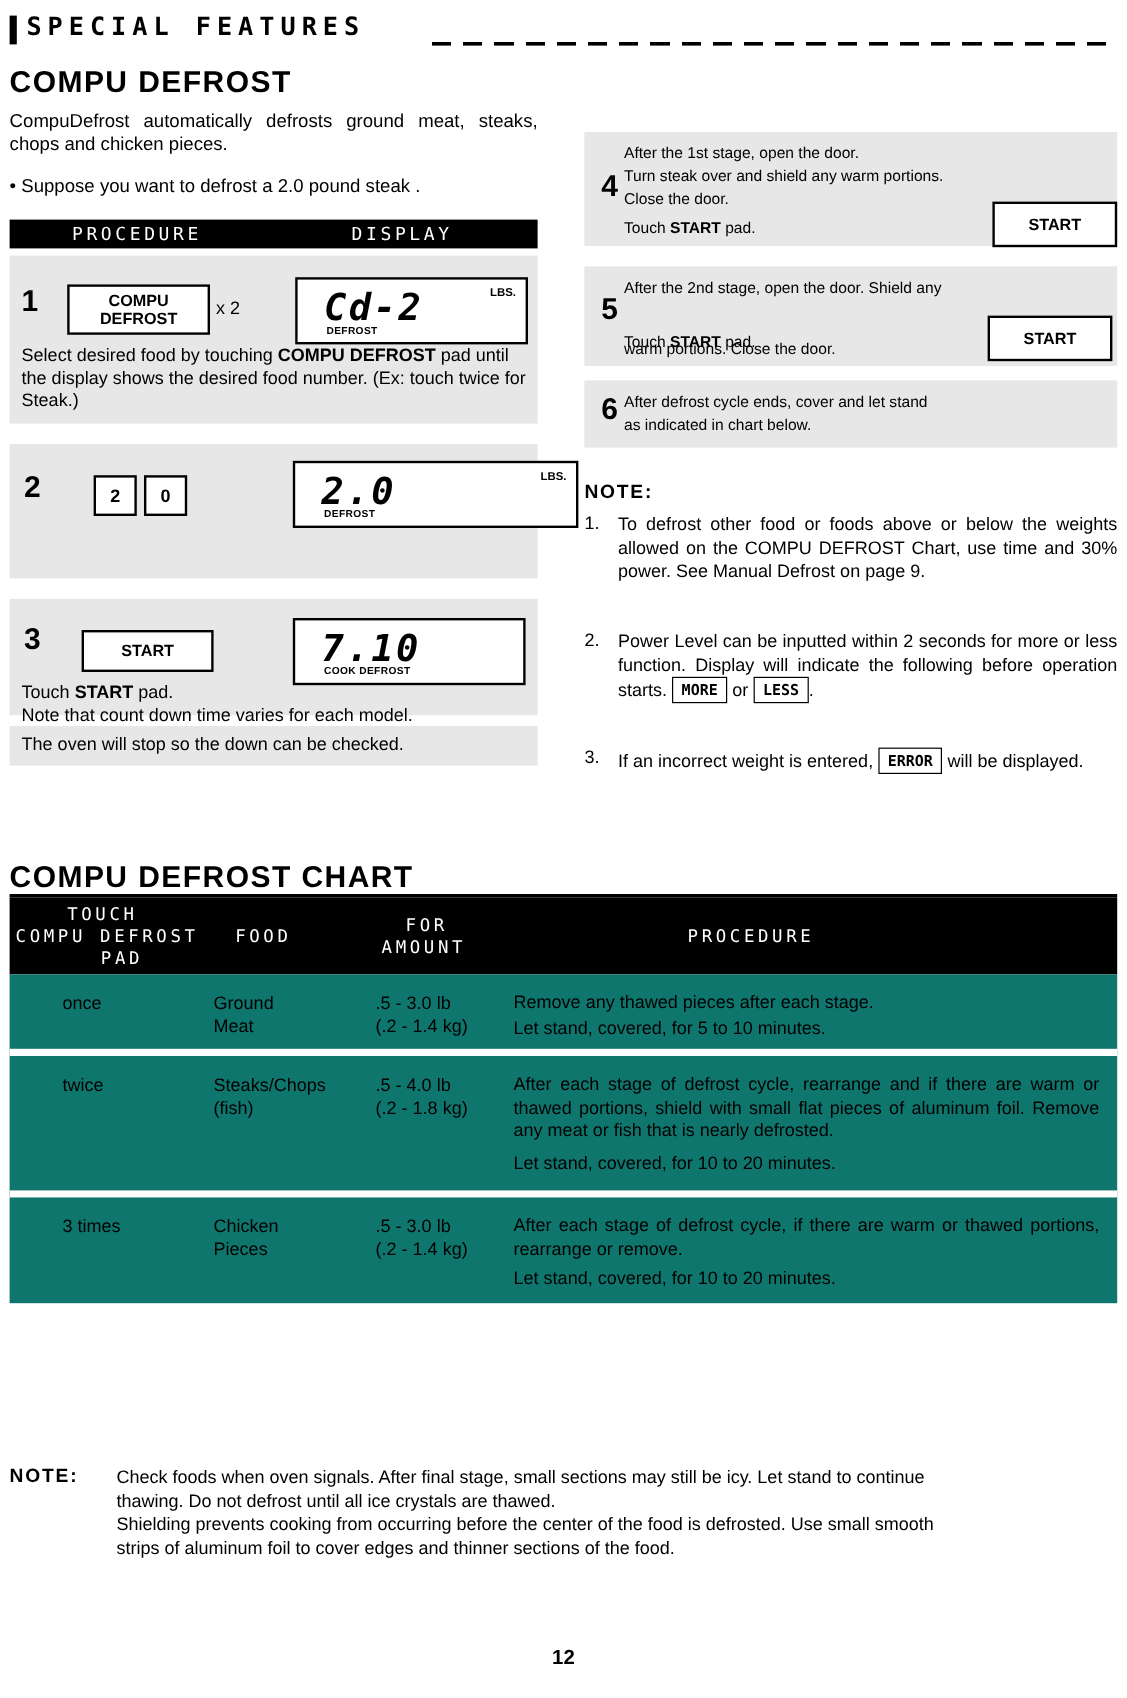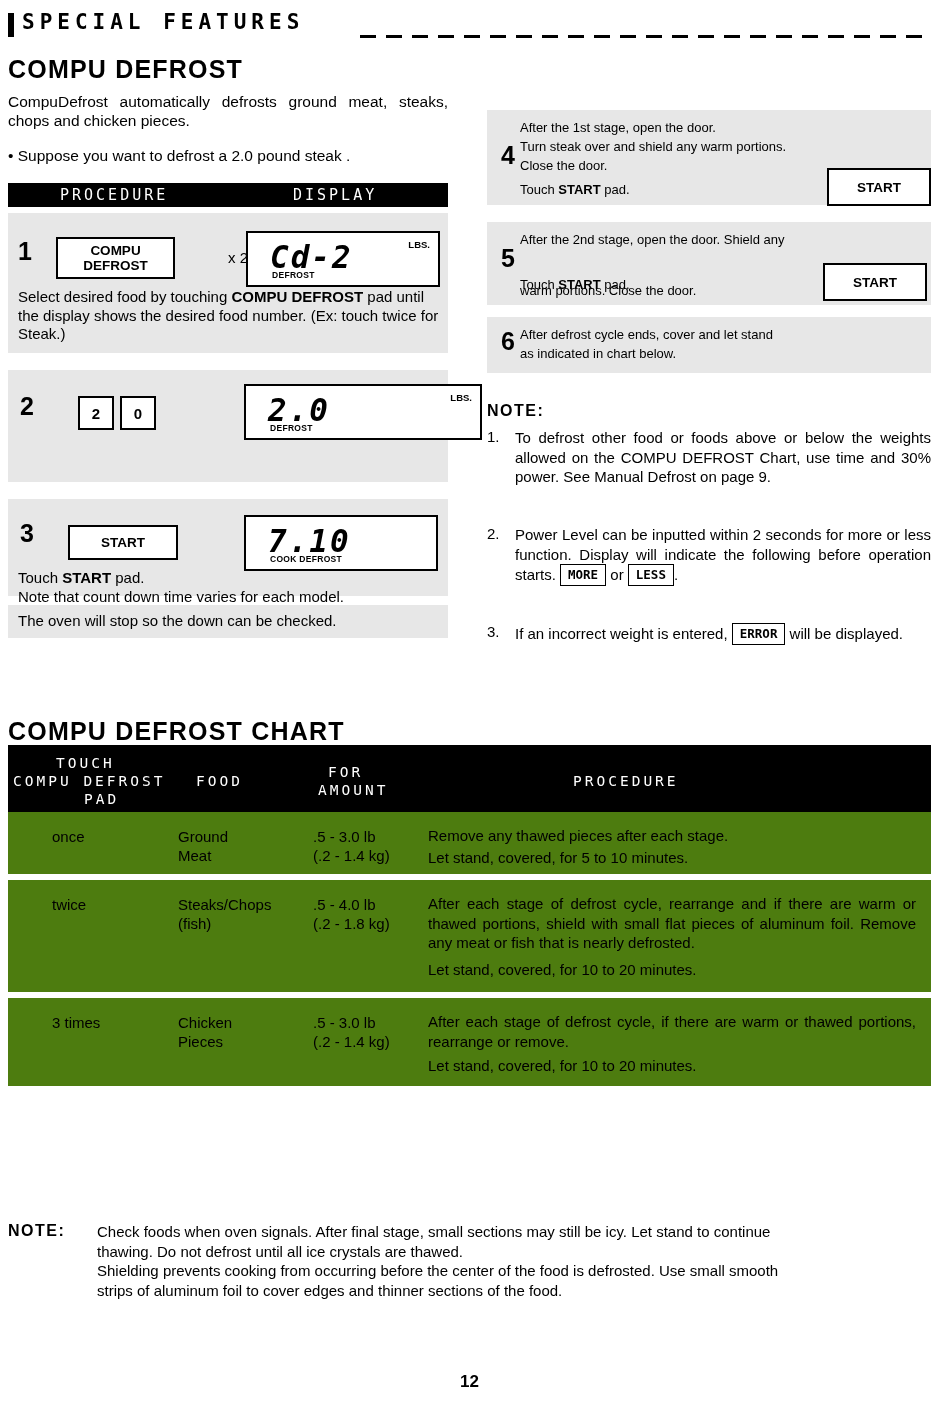--- a/index.html
+++ b/index.html
@@ -257,21 +257,21 @@
     height: 64px;
     background: #000;
     color: #fff;
     font-family: "DejaVu Sans Mono", monospace;
     font-size: 14.5px;
     letter-spacing: 3px;
   }
   .chart-head div { position: absolute; }
   .chart-row {
     position: relative;
-    background: #4d7c0f;
+    background: #0f766e;
     border-bottom: 6px solid #fff;
   }
   .chart-row .cell { position: absolute; font-size: 15px; line-height: 19.5px; }
   .cell-touch { left: 44px; }
   .cell-food { left: 170px; }
   .cell-amount { left: 305px; }
   .cell-proc { left: 420px; width: 488px; text-align: justify; }
 
   
   .bnote-head {
@@ -321,21 +321,21 @@
     <span class="c1">PROCEDURE</span>
     <span class="c2">DISPLAY</span>
   </div>
 
   <div class="step-block" style="top:213px;height:140px;">
     <div class="step-num" style="left:10px;top:24px;">1</div>
     <div class="keypad" style="left:48px;top:24px;width:115px;height:38px;">
       <span>COMPU</span>
       <span>DEFROST</span>
     </div>
-    <div class="step-text" style="left:172px;top:36px;margin-left:48px;">x 2</div>
+    <div class="step-text" style="left:172px;top:36px;">x 2</div>
 
     <div class="display" style="left:238px;top:18px;width:190px;height:52px;">
       <div class="disp-main">Cd-2</div>
       <div class="disp-lbs">LBS.</div>
       <div class="disp-sub" style="left:24px;top:37px;">DEFROST</div>
     </div>
 
     <div class="step-text" style="left:10px;top:75px;width:425px;">
       Select desired food by touching <b>COMPU DEFROST</b> pad until the display shows the desired food number. (Ex: touch twice for Steak.)
     </div>
@@ -426,21 +426,21 @@
 
   <div class="section-title" id="compu-chart-title">COMPU DEFROST CHART</div>
   <div class="title-rule" style="left:8px;top:745px;width:923px;"></div>
 
   <div class="chart">
     <div class="chart-head">
       <div style="left:48px;top:7px;">TOUCH</div>
       <div style="left:5px;top:25px;">COMPU DEFROST</div>
       <div style="left:76px;top:43px;">PAD</div>
       <div style="left:188px;top:25px;">FOOD</div>
-      <div style="left:320px;top:16px;">FOR</div>
+      <div style="left:330px;top:16px;">FOR</div>
       <div style="left:310px;top:34px;">AMOUNT</div>
       <div style="left:565px;top:25px;">PROCEDURE</div>
     </div>
 
     <div class="chart-row" style="height:62px;">
       <div class="cell cell-touch" style="top:15px;">once</div>
       <div class="cell cell-food" style="top:15px;">Ground</div>
       <div class="cell cell-food" style="top:34px;">Meat</div>
       <div class="cell cell-amount" style="top:15px;">.5 - 3.0 lb</div>
       <div class="cell cell-amount" style="top:34px;">(.2 - 1.4 kg)</div>

